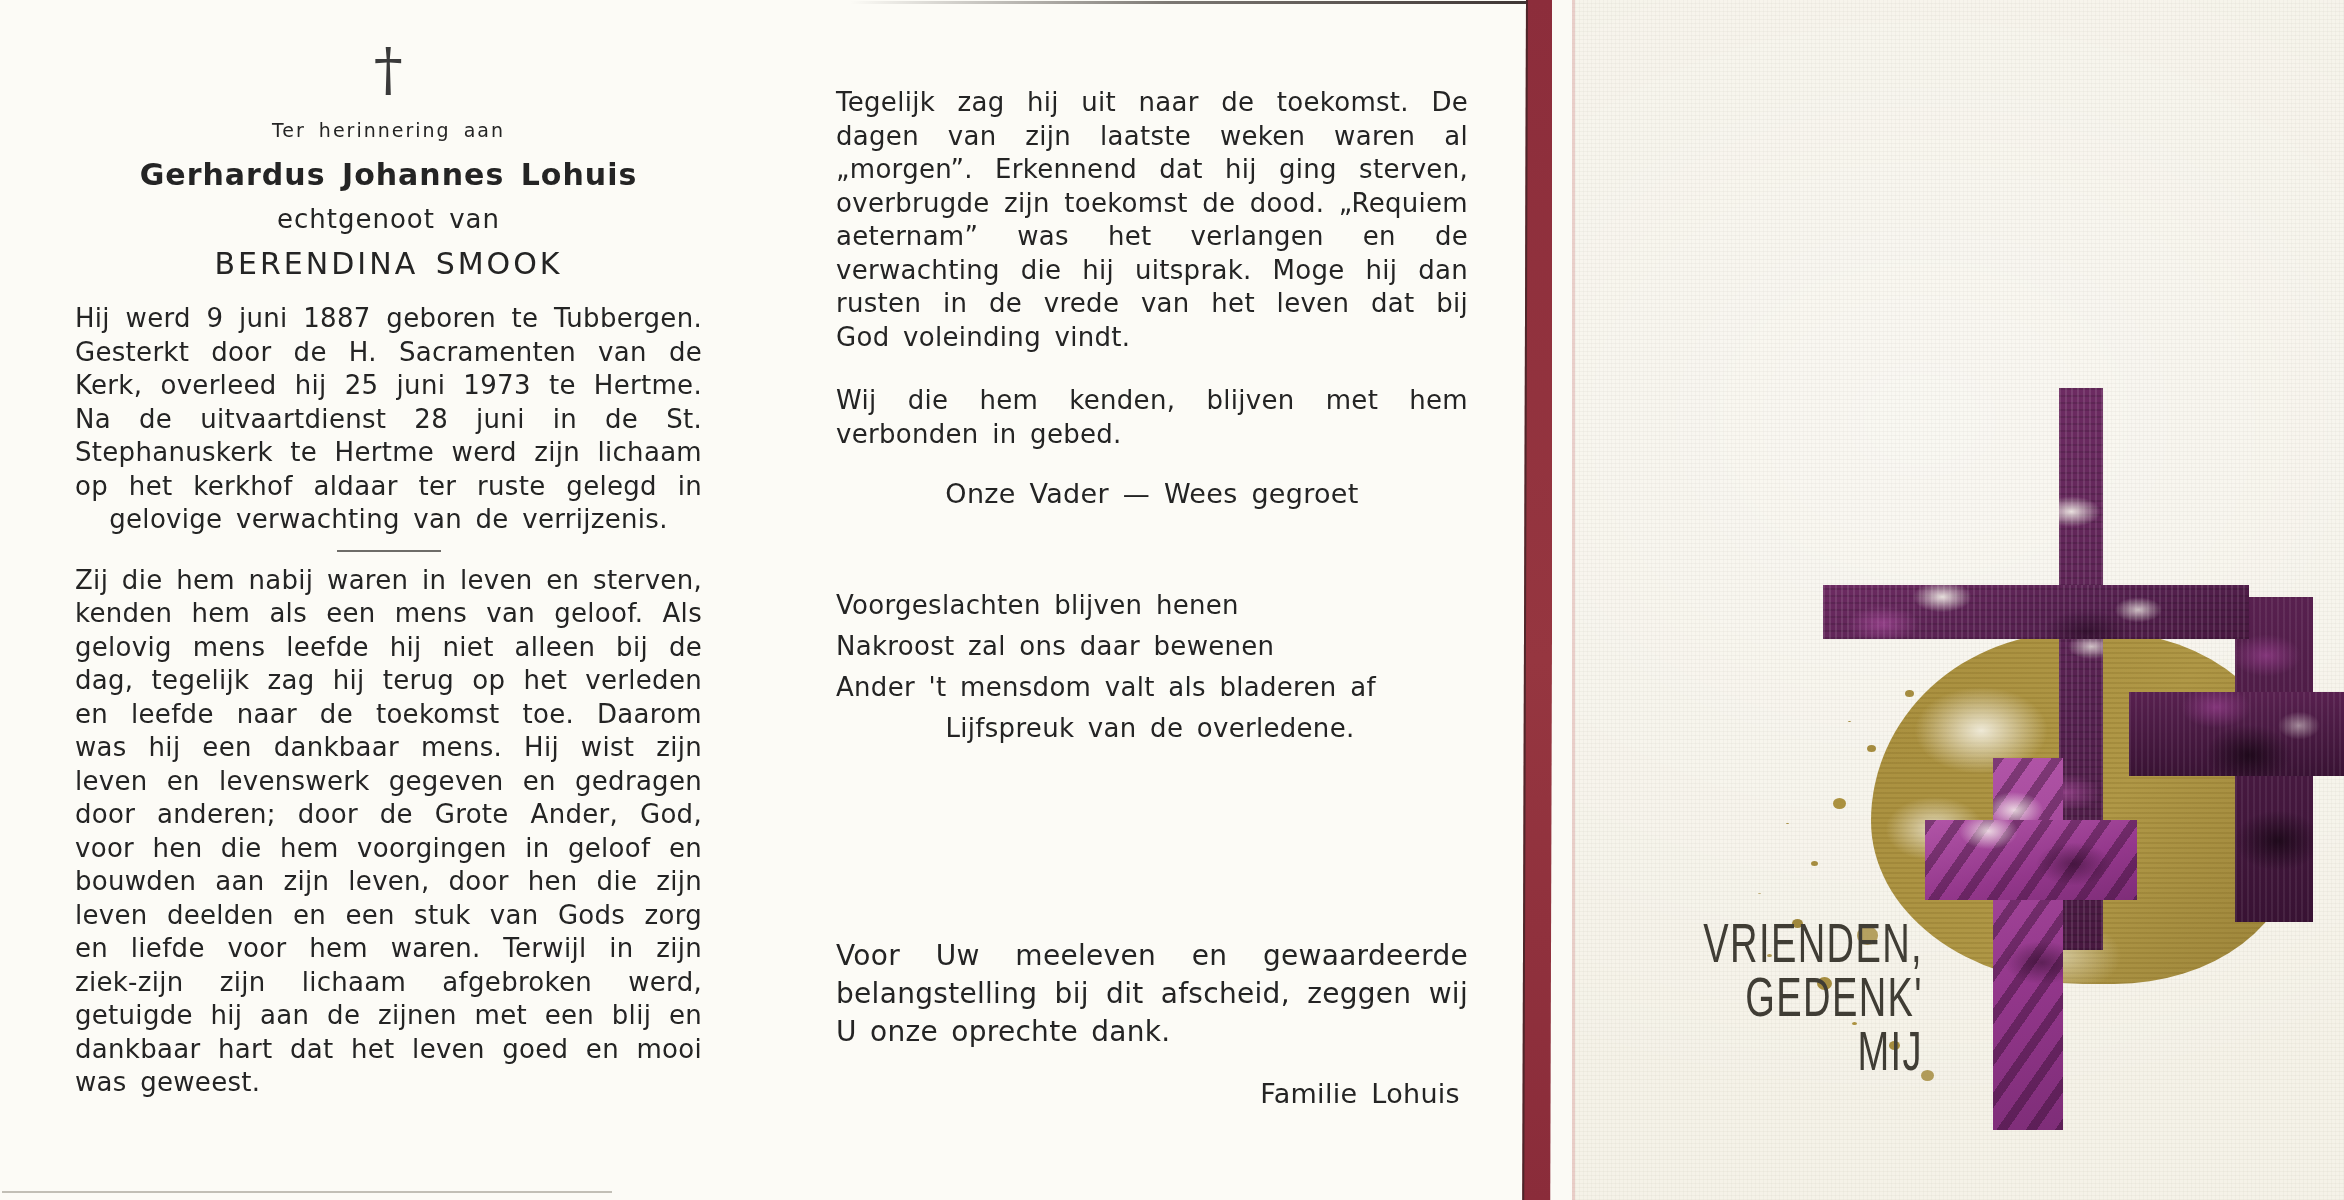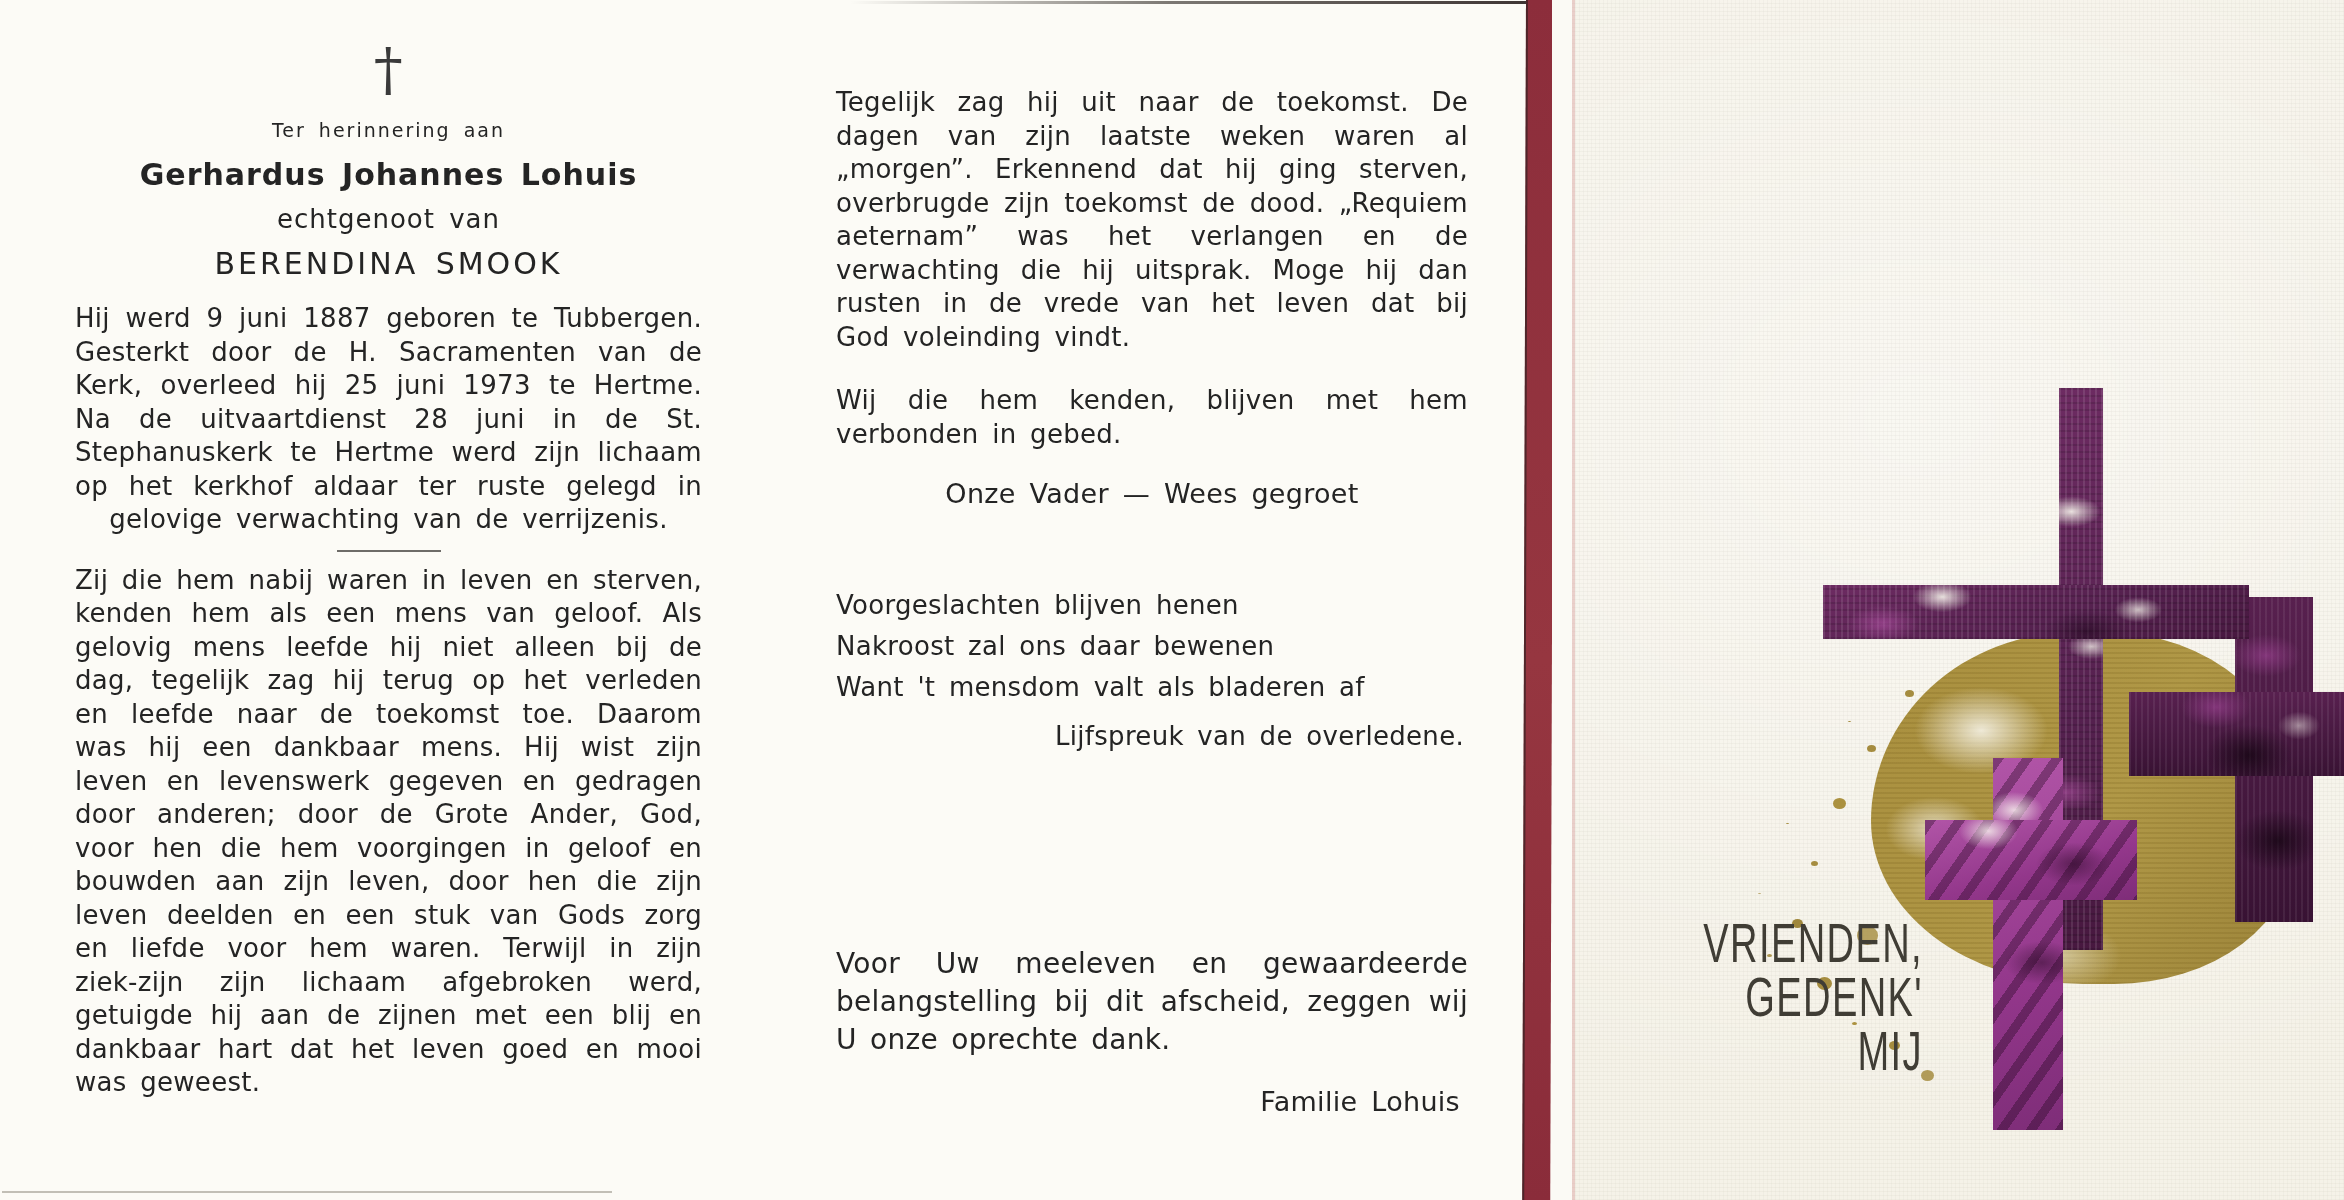--- a/index.html
+++ b/index.html
@@ -34,21 +34,21 @@
   .spouse-label{margin-top:12px;font-size:26px;letter-spacing:1px;}
   .spouse-name{margin-top:10px;font-size:30px;letter-spacing:3px;}
   .para-life{margin-top:22px;}
   .divider{width:104px;border-top:2px solid #6e6c68;margin:13px auto 12px auto;}
   .para-faith{margin-top:0;}
 
   .para-future{margin-top:86px;}
   .para-prayer{margin-top:30px;}
   .prayers-line{margin-top:26px;font-size:27px;}
   .poem{margin-top:74px;line-height:41px;}
-  .poem-caption{margin-top:12px;padding-right:4px;}
+  .poem-caption{margin-top:4px;padding-right:4px;text-align:center;}
   .thanks{margin-top:192px;font-weight:normal;font-size:28px;line-height:38px;
           word-spacing:4px;}
   .signature{margin-top:26px;font-size:27px;padding-right:8px;}
 
   
   .cover-page{position:absolute;left:1572px;top:0;width:772px;height:1200px;
       background-color:#f5f2e8;
       background-image:
         repeating-linear-gradient(0deg,rgba(120,110,88,.05) 0 1px,rgba(0,0,0,0) 1px 4px),
         repeating-linear-gradient(90deg,rgba(120,110,88,.04) 0 1px,rgba(0,0,0,0) 1px 4px),
@@ -122,21 +122,21 @@
       <div class="just para-faith">Zij die hem nabij waren in leven en sterven, kenden hem als een mens van geloof. Als gelovig mens leefde hij niet alleen bij de dag, tegelijk zag hij terug op het verleden en leefde naar de toekomst toe. Daarom was hij een dankbaar mens. Hij wist zijn leven en levenswerk gegeven en gedragen door anderen; door de Grote Ander, God, voor hen die hem voorgingen in geloof en bouwden aan zijn leven, door hen die zijn leven deelden en een stuk van Gods zorg en liefde voor hem waren. Terwijl in zijn ziek-zijn zijn lichaam afgebroken werd, getuigde hij aan de zijnen met een blij en dankbaar hart dat het leven goed en mooi was geweest.</div>
     </div>
 
     <div class="col col2">
       <div class="just para-future">Tegelijk zag hij uit naar de toekomst. De dagen van zijn laatste weken waren al „morgen”. Erkennend dat hij ging sterven, overbrugde zijn toekomst de dood. „Requiem aeternam” was het verlangen en de verwachting die hij uitsprak. Moge hij dan rusten in de vrede van het leven dat bij God voleinding vindt.</div>
       <div class="just para-prayer">Wij die hem kenden, blijven met hem verbonden in gebed.</div>
       <div class="center prayers-line">Onze Vader — Wees gegroet</div>
       <div class="poem">
         <div>Voorgeslachten blijven henen</div>
         <div>Nakroost zal ons daar bewenen</div>
-        <div>Want 't mensdom valt als bladeren af</div>
+        <div>Ander 't mensdom valt als bladeren af</div>
       </div>
       <div class="right poem-caption">Lijfspreuk van de overledene.</div>
       <div class="just thanks">Voor Uw meeleven en gewaardeerde belangstelling bij dit afscheid, zeggen wij U onze oprechte dank.</div>
       <div class="right signature">Familie Lohuis</div>
     </div>
 
     <div class="top-hairline"></div>
     <div class="bottom-hairline"></div>
     <div class="maroon-edge"></div>
   </div>

